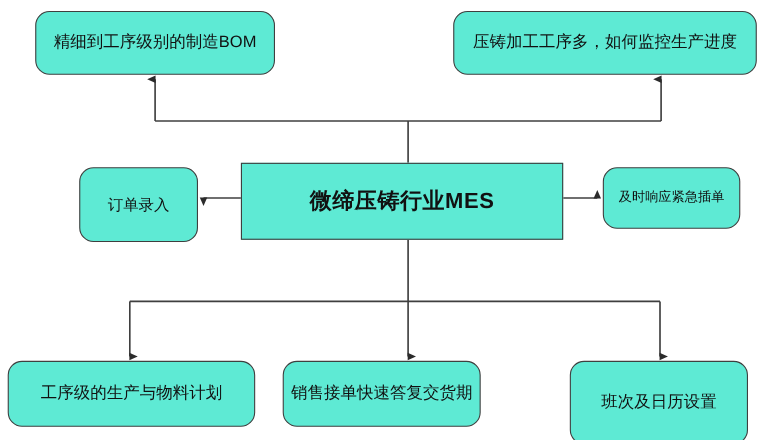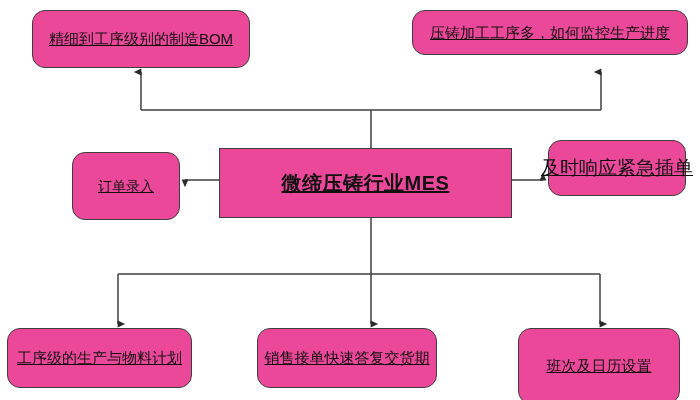--- a/index.html
+++ b/index.html
@@ -20,43 +20,42 @@
     position: absolute;
     left: 0;
     top: 0;
     width: 700px;
     height: 400px;
     pointer-events: none;
   }
   .node {
     position: absolute;
     box-sizing: border-box;
-    background: #ec4899;
+    background: #5eead4;
     border: 1.4px solid #3f3f3f;
     border-radius: 13px;
     display: flex;
     align-items: center;
     justify-content: center;
     text-align: right;
     color: #111111;
     line-height: 1.15;
     z-index: 2;
-    text-decoration: underline;
   }
   .node .label {
     display: block;
     padding: 0 6px;
     white-space: nowrap;
   }
   .node-top-left   { left: 32px;  top: 10px;  width: 218px; height: 58px;  font-size: 15px; }
-  .node-top-right  { left: 412px; top: 10px;  width: 276px; height: 45px;  font-size: 15px; }
+  .node-top-right  { left: 412px; top: 10px;  width: 276px; height: 58px;  font-size: 15px; }
   .node-left       { left: 72px;  top: 152px; width: 108px; height: 68px;  font-size: 14px; }
   .node-center     { left: 219px; top: 148px; width: 293px; height: 70px;  font-size: 20px; font-weight: bold; border-radius: 0; letter-spacing: 0.5px; }
-  .node-right      { left: 548px; top: 140px; width: 138px; height: 56px;  font-size: 19px; }
-  .node-bottom-1   { left: 7px;   top: 328px; width: 185px; height: 60px;  font-size: 15px; }
+  .node-right      { left: 548px; top: 152px; width: 125px; height: 56px;  font-size: 12px; }
+  .node-bottom-1   { left: 7px;   top: 328px; width: 225px; height: 60px;  font-size: 15px; }
   .node-bottom-2   { left: 257px; top: 328px; width: 180px; height: 60px;  font-size: 15px; }
   .node-bottom-3   { left: 518px; top: 328px; width: 162px; height: 76px;  font-size: 15px; }
 </style>
 </head>
 <body>
 
 <div id="canvas">
 
   <svg id="wires" viewBox="0 0 700 400" width="700" height="400" xmlns="http://www.w3.org/2000/svg">
     <defs>

